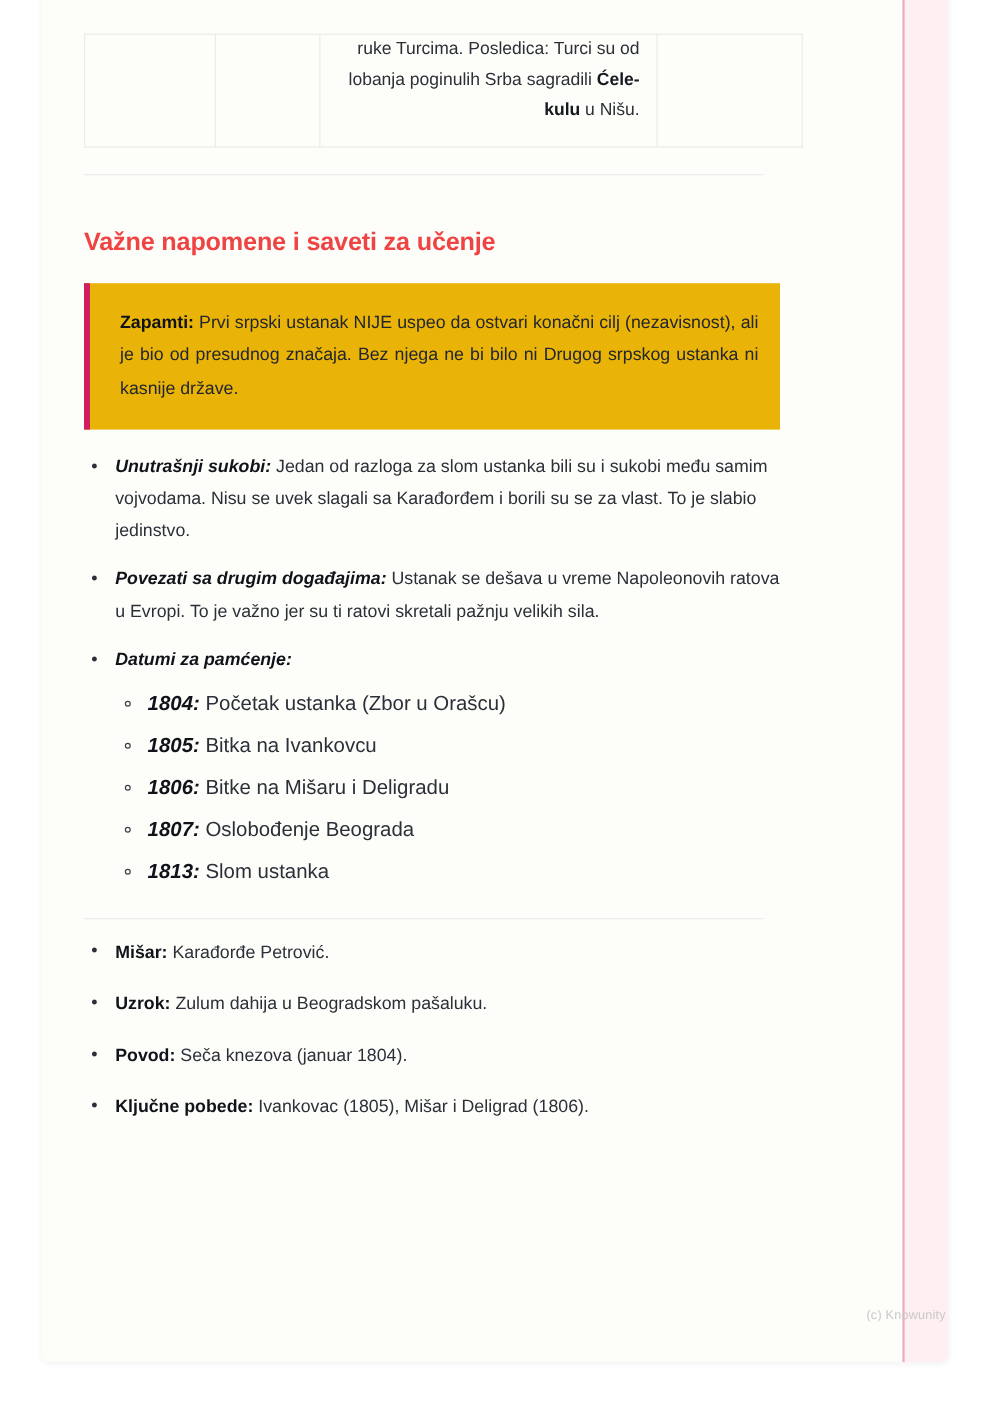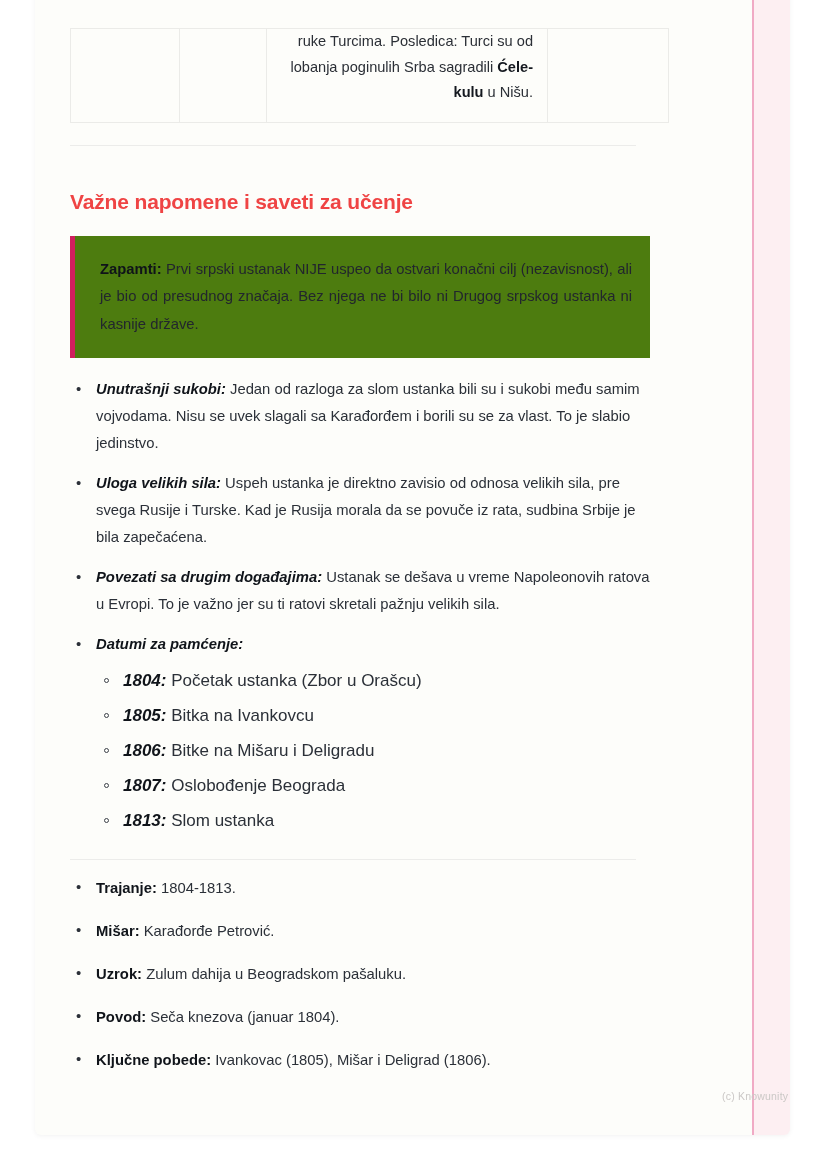--- a/index.html
+++ b/index.html
@@ -91,21 +91,21 @@
     font-weight: 700;
     color: #ef4444;
     margin: 44px 0 0 0;
     letter-spacing: -0.15px;
   }
 
   
   .callout {
     margin-top: 22px;
     width: 532px;
-    background: #4d7c0f;
+    background: #eab308;
     border-left: 5px solid #cf1f5e;
     padding: 20px 18px 20px 25px;
   }
   .callout p {
     margin: 0;
     font-size: 14.8px;
     line-height: 27.5px;
     color: #22262d;
     text-align: justify;
   }
@@ -226,23 +226,20 @@
 
     <div class="callout">
       <p><b>Zapamti:</b><span> Prvi srpski ustanak NIJE uspeo da ostvari konačni cilj (nezavisnost), ali je bio od presudnog značaja. Bez njega ne bi bilo ni Drugog srpskog ustanka ni kasnije države.</span></p>
     </div>
 
     <ul class="main-list">
       <li>
         <b>Unutrašnji sukobi:</b><span> Jedan od razloga za slom ustanka bili su i sukobi među samim vojvodama. Nisu se uvek slagali sa Karađorđem i borili su se za vlast. To je slabio jedinstvo.</span>
       </li>
       <li>
-        <b>Uloga velikih sila:</b><span> Uspeh ustanka je direktno zavisio od odnosa velikih sila, pre svega Rusije i Turske. Kad je Rusija morala da se povuče iz rata, sudbina Srbije je bila zapečaćena.</span>
-      </li>
-      <li>
         <b>Povezati sa drugim događajima:</b><span> Ustanak se dešava u vreme Napoleonovih ratova u Evropi. To je važno jer su ti ratovi skretali pažnju velikih sila.</span>
       </li>
       <li>
         <b>Datumi za pamćenje:</b><span></span>
         <ul class="sub-list">
           <li>
             <b>1804:</b><span> Početak ustanka (Zbor u Orašcu)</span>
           </li>
           <li>
             <b>1805:</b><span> Bitka na Ivankovcu</span>
@@ -258,23 +255,20 @@
           </li>
         </ul>
       </li>
     </ul>
 
     <div class="divider" style="margin-top:26px;"></div>
 
 
     <ul class="summary-list">
       <li>
-        <b>Trajanje:</b><span> 1804-1813.</span>
-      </li>
-      <li>
         <b>Mišar:</b><span> Karađorđe Petrović.</span>
       </li>
       <li>
         <b>Uzrok:</b><span> Zulum dahija u Beogradskom pašaluku.</span>
       </li>
       <li>
         <b>Povod:</b><span> Seča knezova (januar 1804).</span>
       </li>
       <li>
         <b>Ključne pobede:</b><span> Ivankovac (1805), Mišar i Deligrad (1806).</span>

